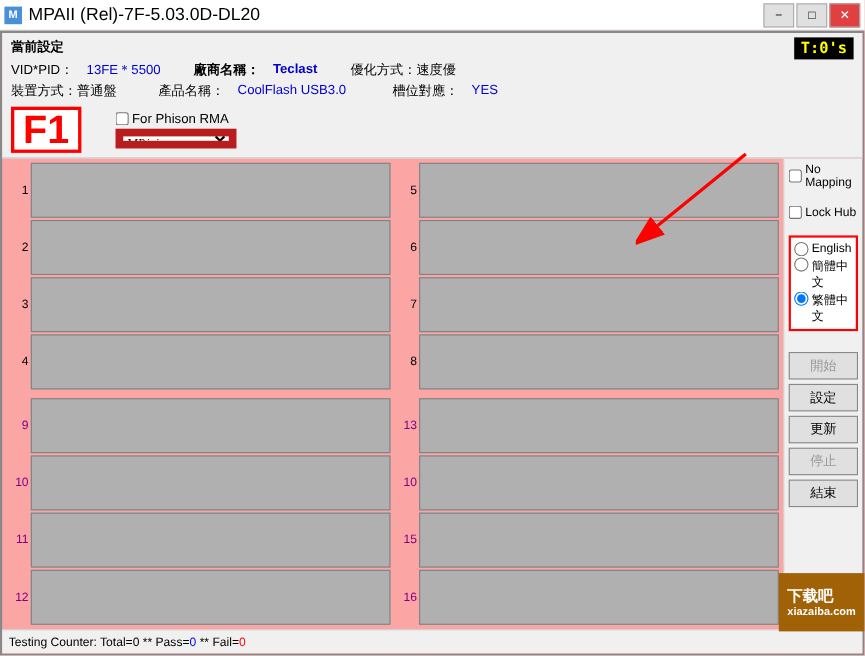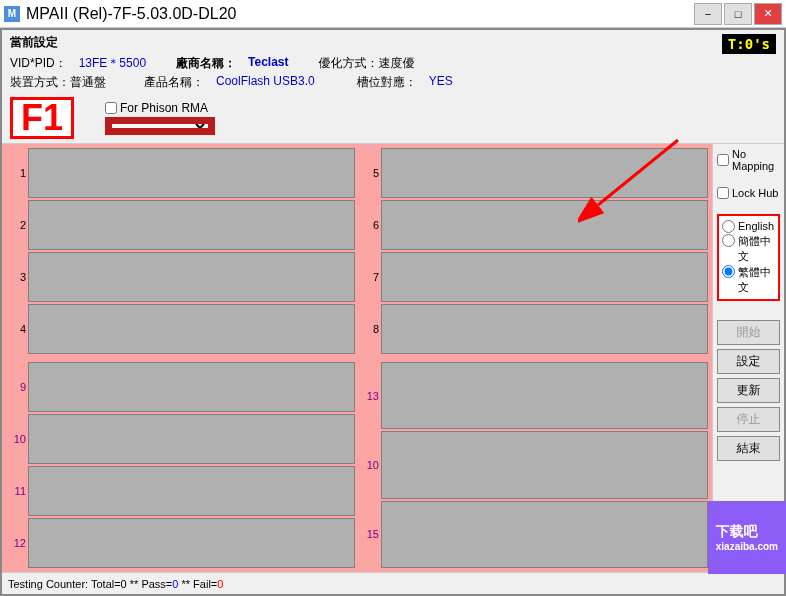--- a/index.html
+++ b/index.html
@@ -426,20 +426,24 @@
               <div class="slot-box"></div>
             </div>
             <div class="slot-row">
               <span class="slot-num" style="color:#800080;">10</span>
               <div class="slot-box"></div>
             </div>
             <div class="slot-row">
               <span class="slot-num" style="color:#800080;">15</span>
               <div class="slot-box"></div>
             </div>
+            <div class="slot-row">
+              <span class="slot-num" style="color:#800080;">16</span>
+              <div class="slot-box"></div>
+            </div>
           </div>
         </div>
       </div>
 
       <div class="right-panel">
 
         <div class="checkbox-row">
           <input type="checkbox" class="checkbox-input" style="">
           <span>No Mapping</span>
         </div>
@@ -493,17 +497,17 @@
     <svg width="120" height="100" xmlns="http://www.w3.org/2000/svg">
       <defs>
         <marker id="arrowhead" markerWidth="10" markerHeight="7" refX="0" refY="3.5" orient="auto">
           <polygon points="0 0, 10 3.5, 0 7" fill="red"></polygon>
         </marker>
       </defs>
       <line x1="100" y1="10" x2="20" y2="75" stroke="red" stroke-width="3" marker-end="url(#arrowhead)"></line>
     </svg>
   </div>
 
-  <div style="position:absolute; bottom:22px; right:0; background:#8b5cf6; color:white; font-size:14px; font-weight:bold; padding:22px 8px; z-index:100;">
+  <div style="position:absolute; bottom:22px; right:0; background:#a16207; color:white; font-size:14px; font-weight:bold; padding:12px 8px; z-index:100;">
     <div>下载吧</div>
     <div style="font-size:10px;">xiazaiba.com</div>
   </div>
 </div>
 
 </body></html>

